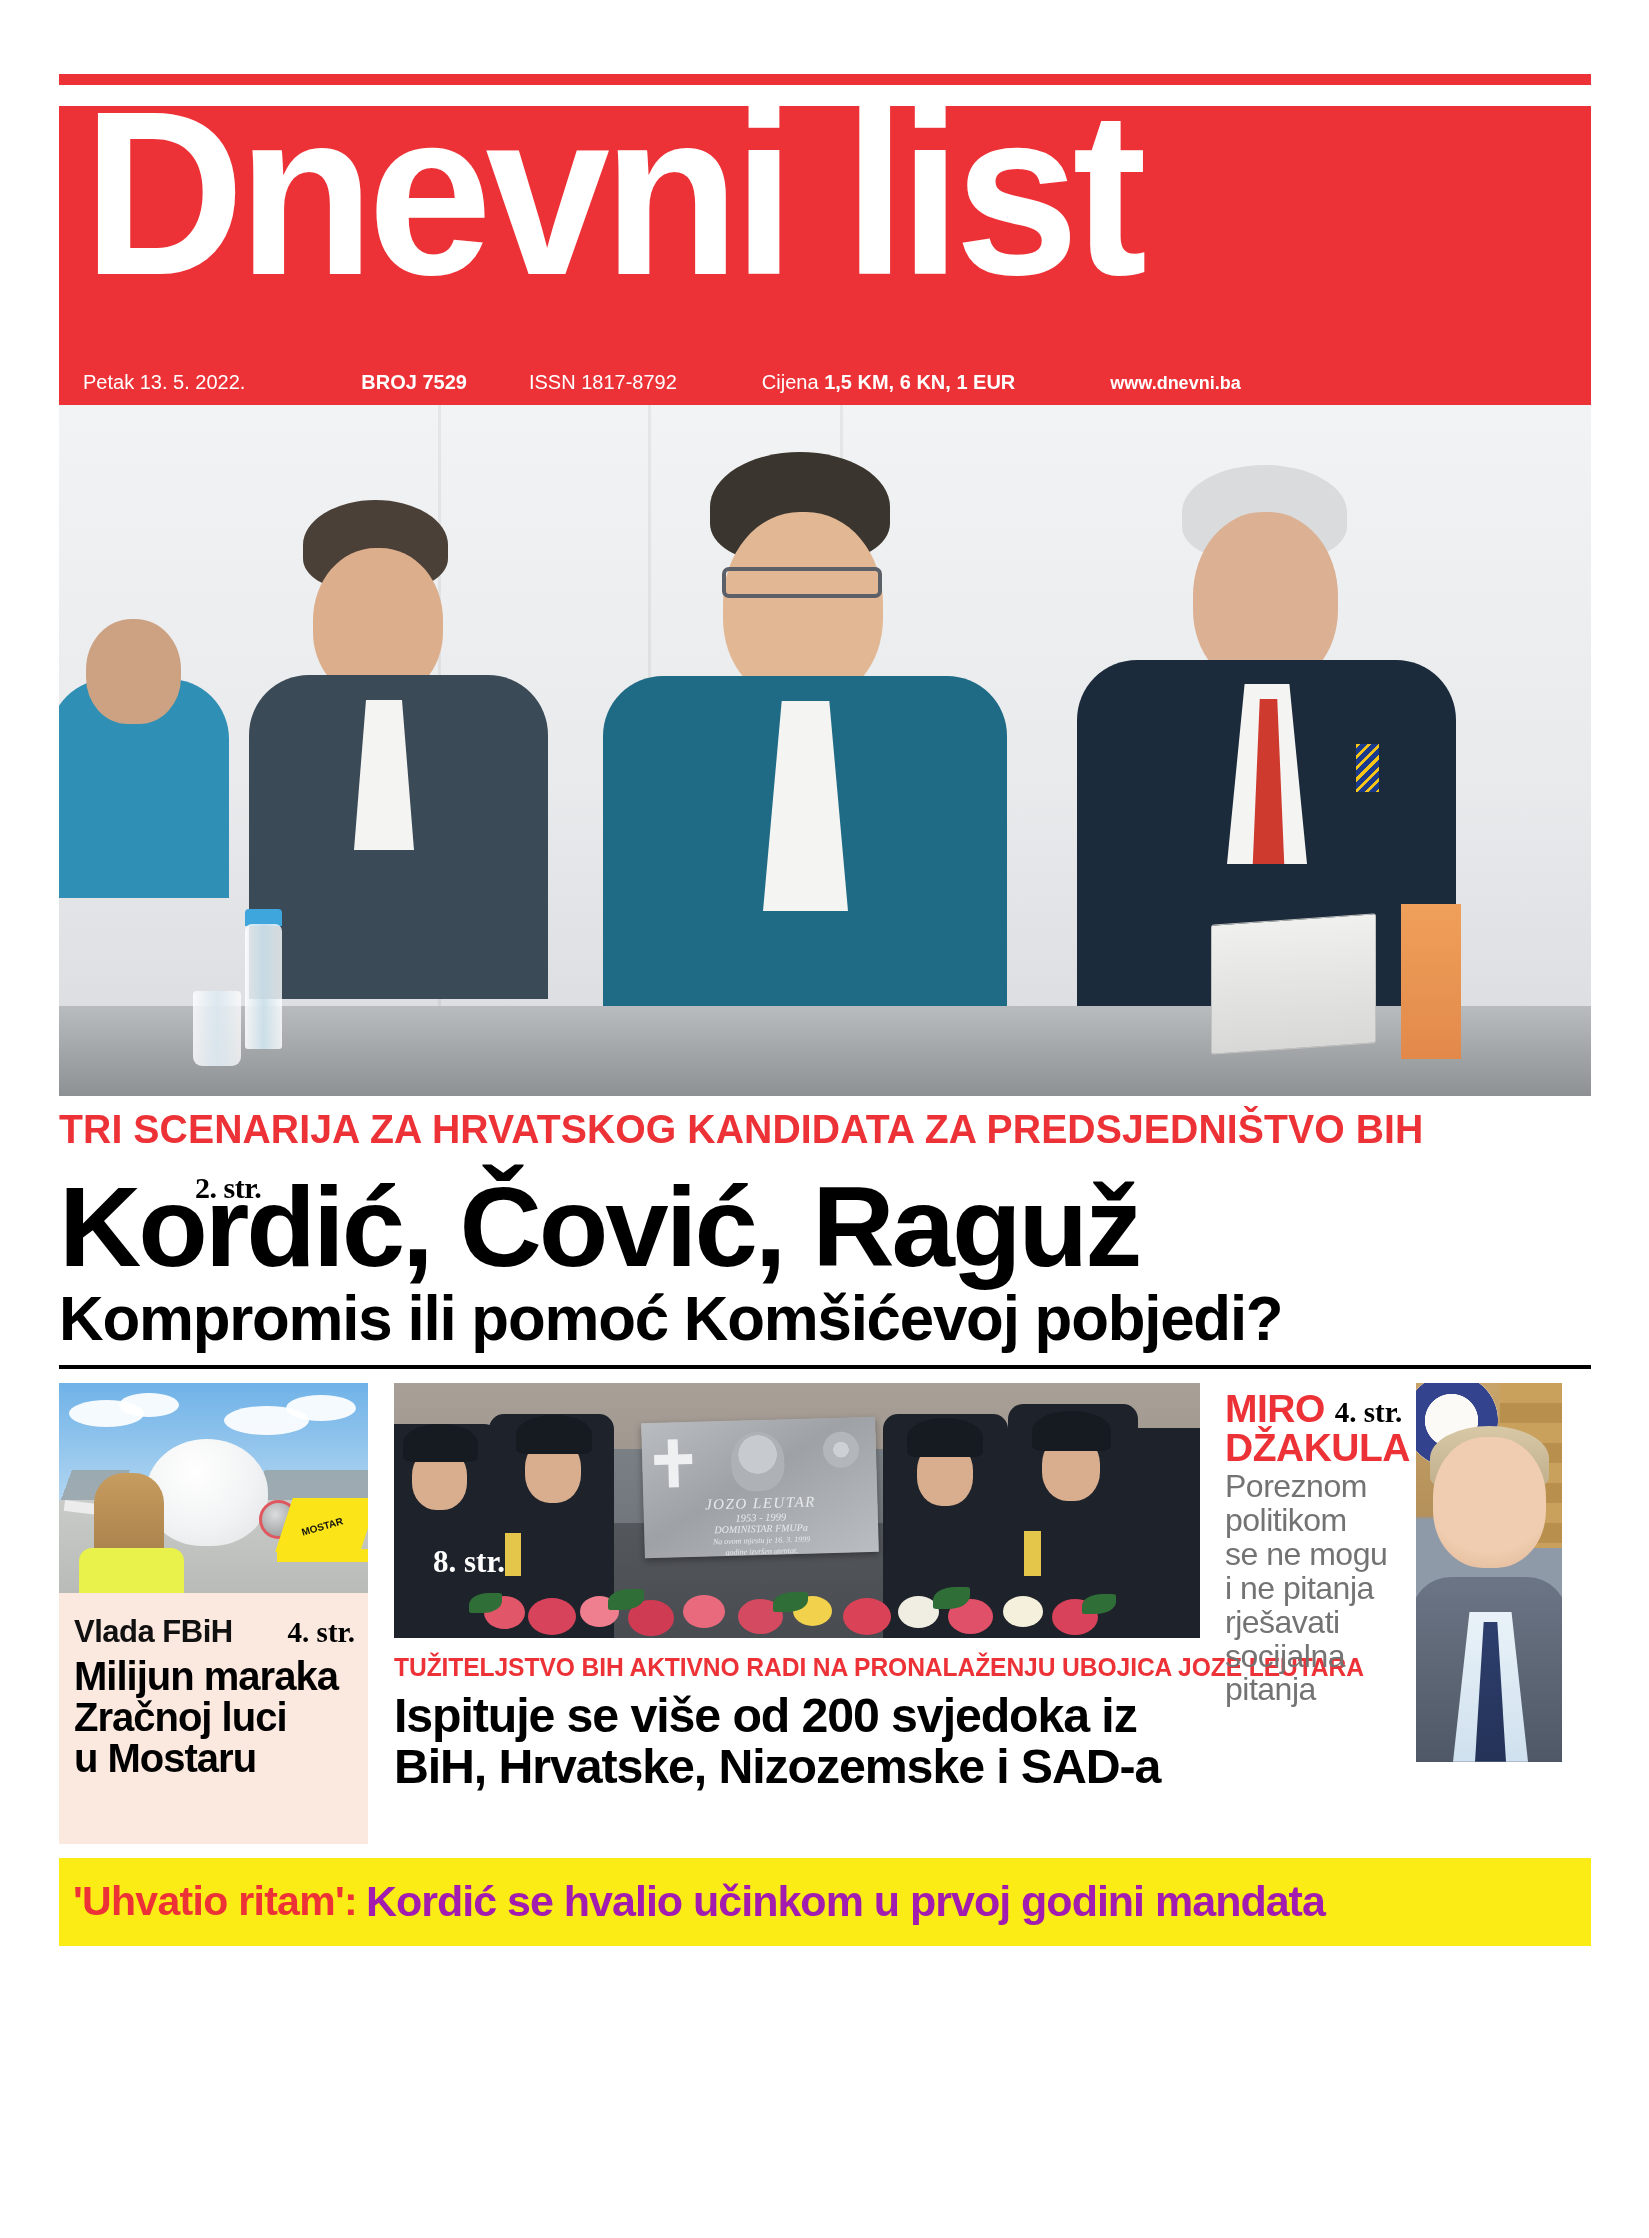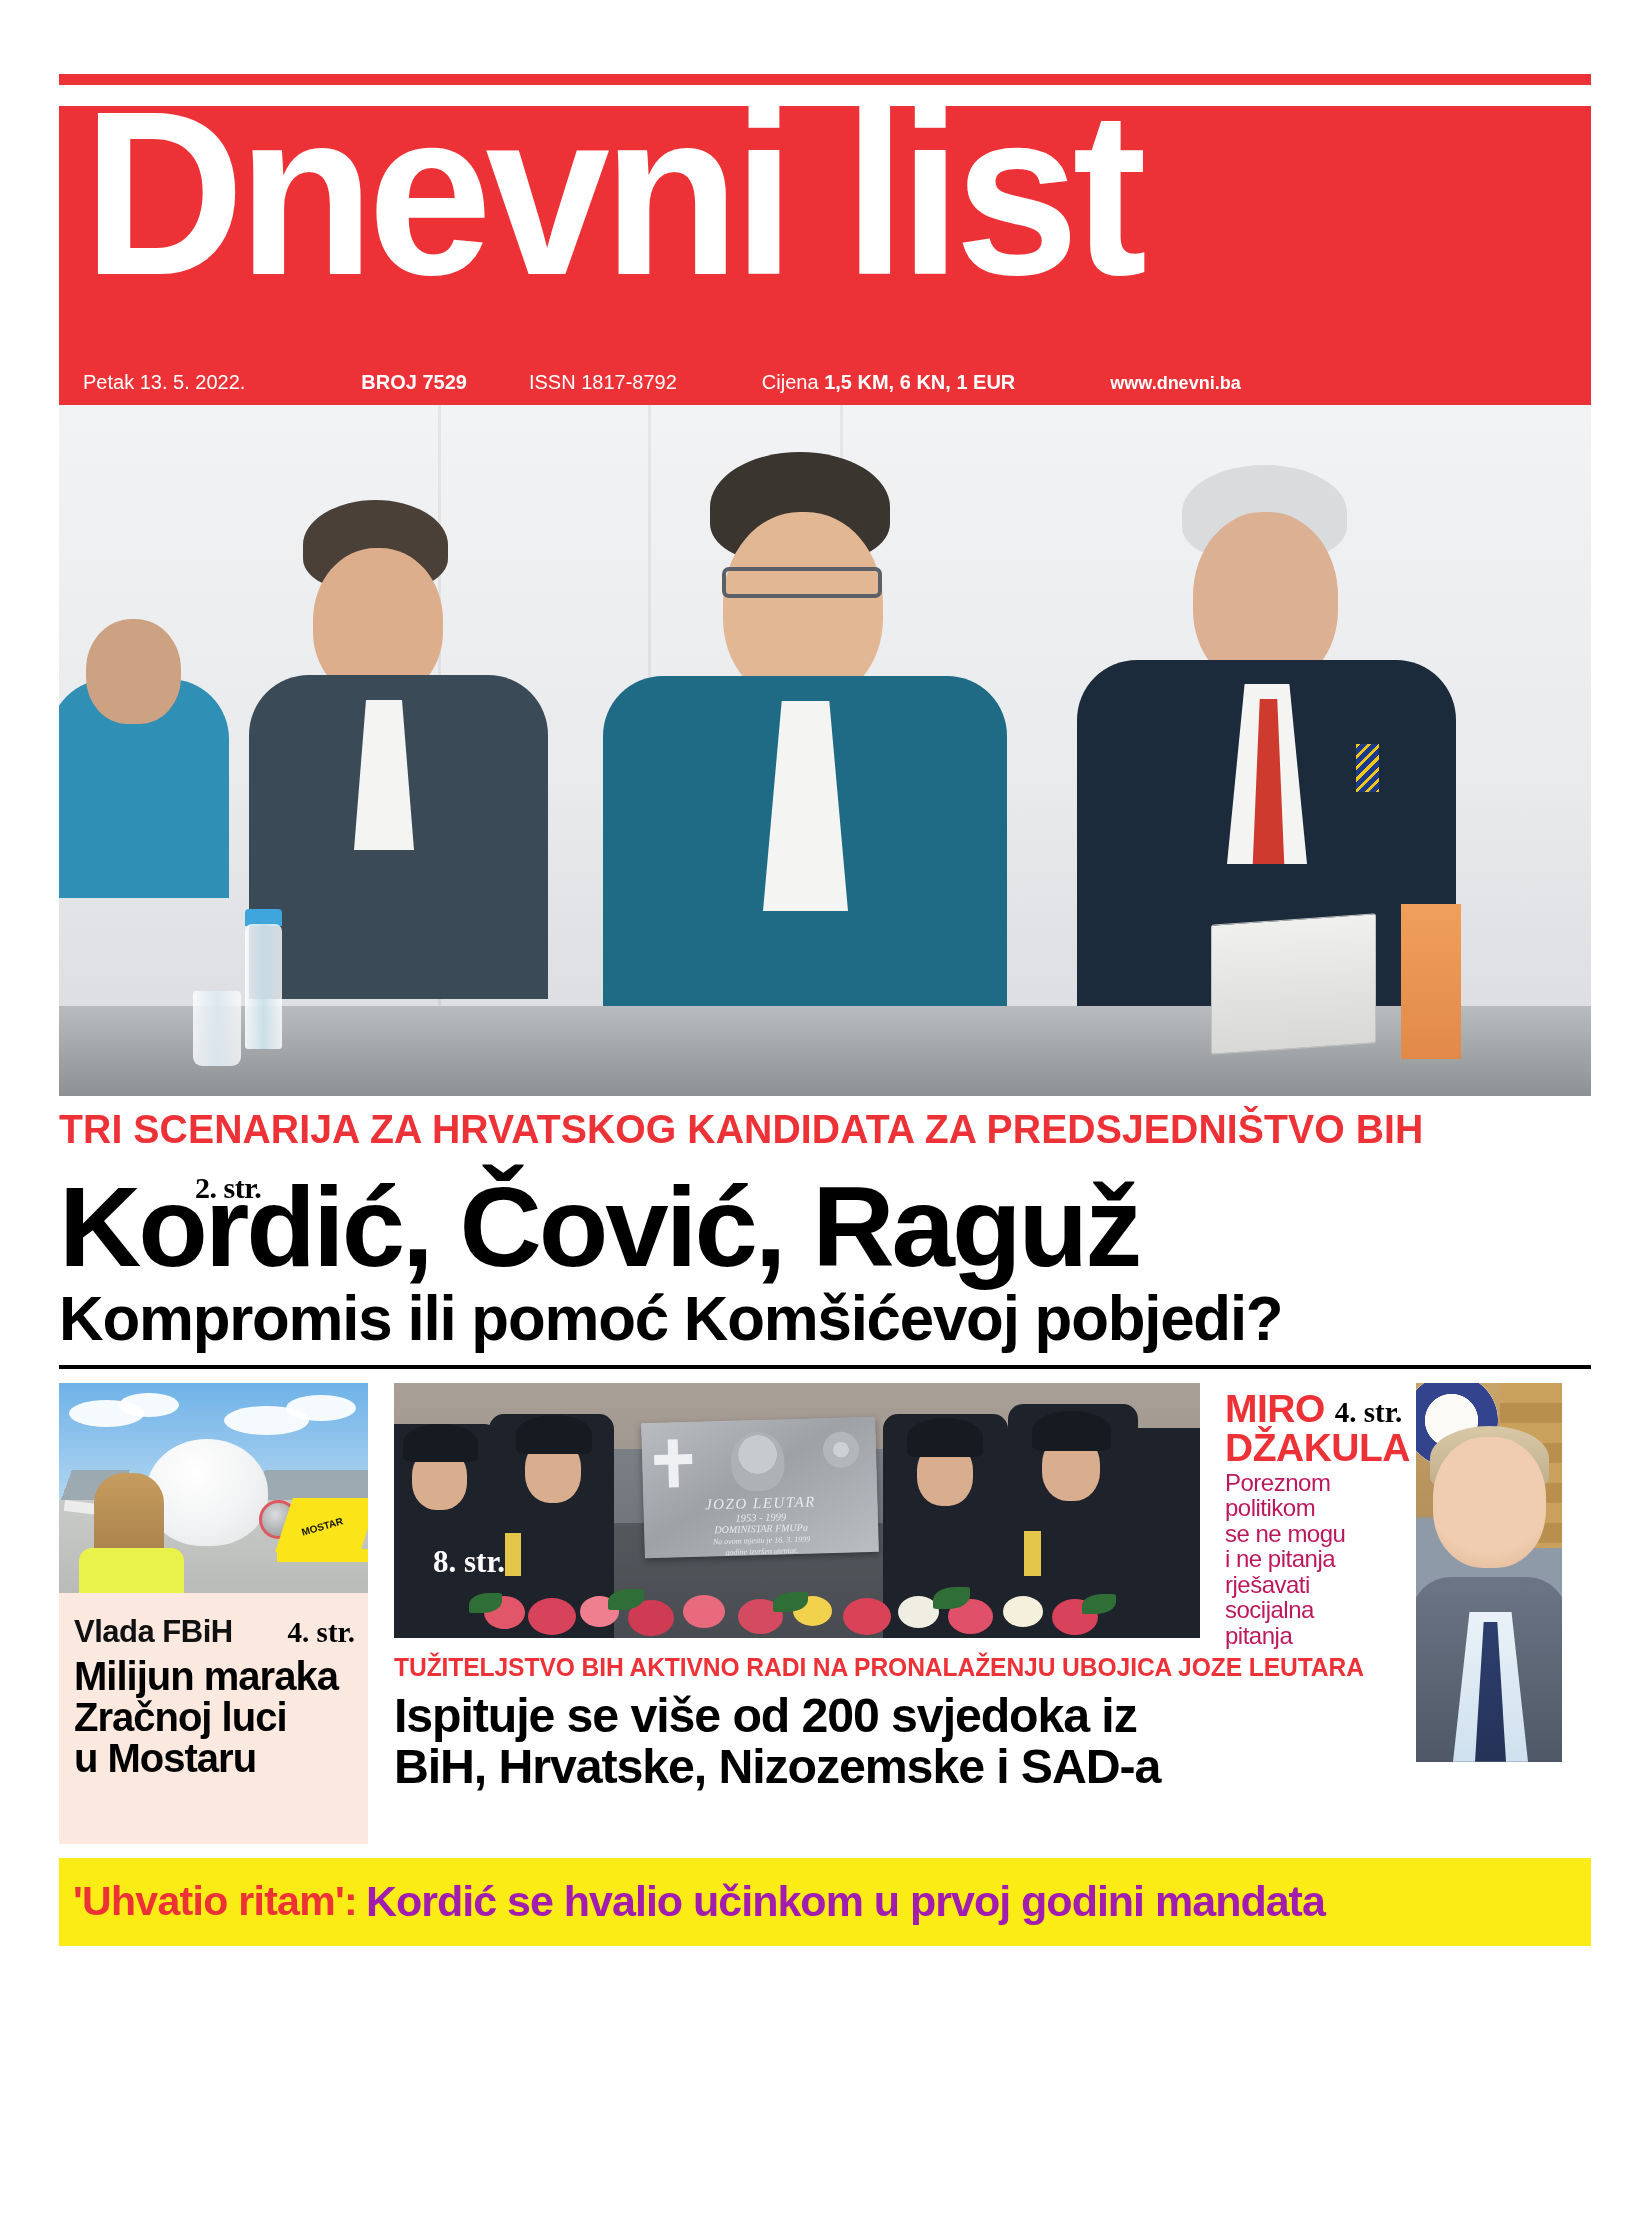--- a/index.html
+++ b/index.html
@@ -279,21 +279,21 @@
   }
 
   
   .right-textcol { width: 187px; padding-top: 7px; }
   .right-kicker {
     color:#ed3237; font-weight:bold; font-size:39px; line-height:0.98; letter-spacing:-0.5px;
   }
   .right-kicker-row { display:flex; align-items:baseline; gap:10px; }
   .right-quote {
     margin-top: 3px;
-    font-size: 24px; line-height:1.06; color:#be185d; font-weight:normal;
+    font-size: 32px; line-height:1.06; color:#737373; font-weight:normal;
     letter-spacing:-0.5px;
   }
   .right-photo {
     width: 146px; margin-left: 4px; height: 379px; align-self:flex-start;
     overflow:hidden; position:relative;
     background: linear-gradient(180deg,#c9a46a 0%,#b4905a 35%,#8e9aa8 36% 100%);
   }
   .rp-seal { position:absolute; left:-11px; top:-9px; width:93px; height:93px; border-radius:50%;
     background: radial-gradient(circle, #ffffff 0 40%, #2c3e8f 41% 70%, #ffffff 71% 100%); opacity:.95; }
   .rp-wood { position:absolute; right:0; top:0; width:62px; height:165px;

